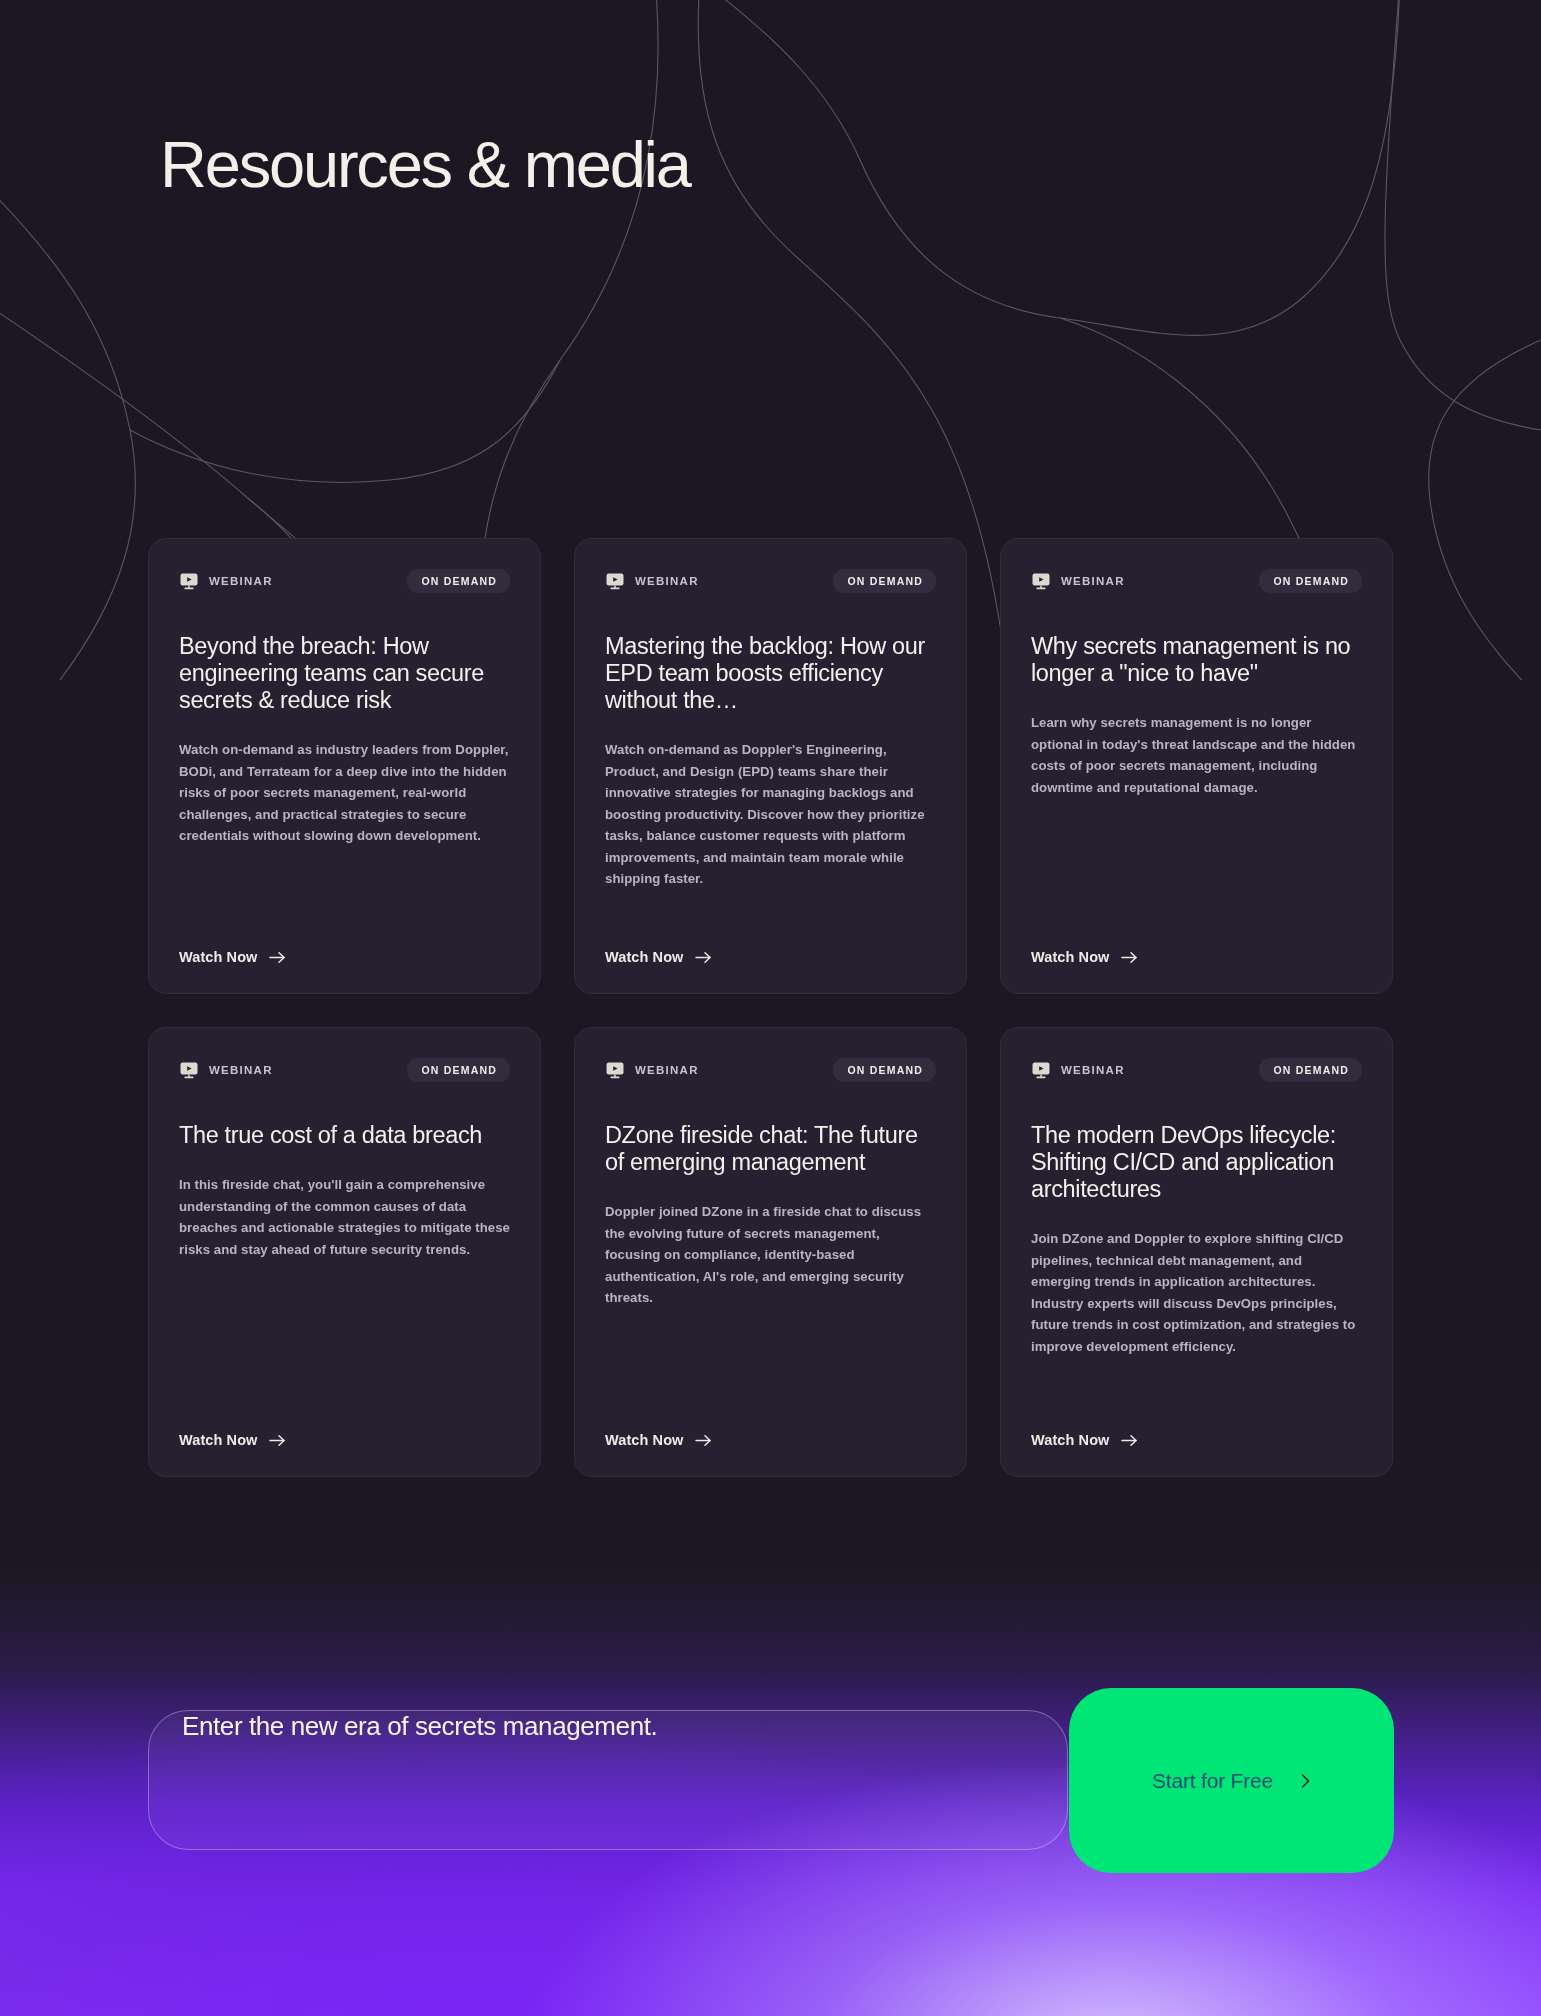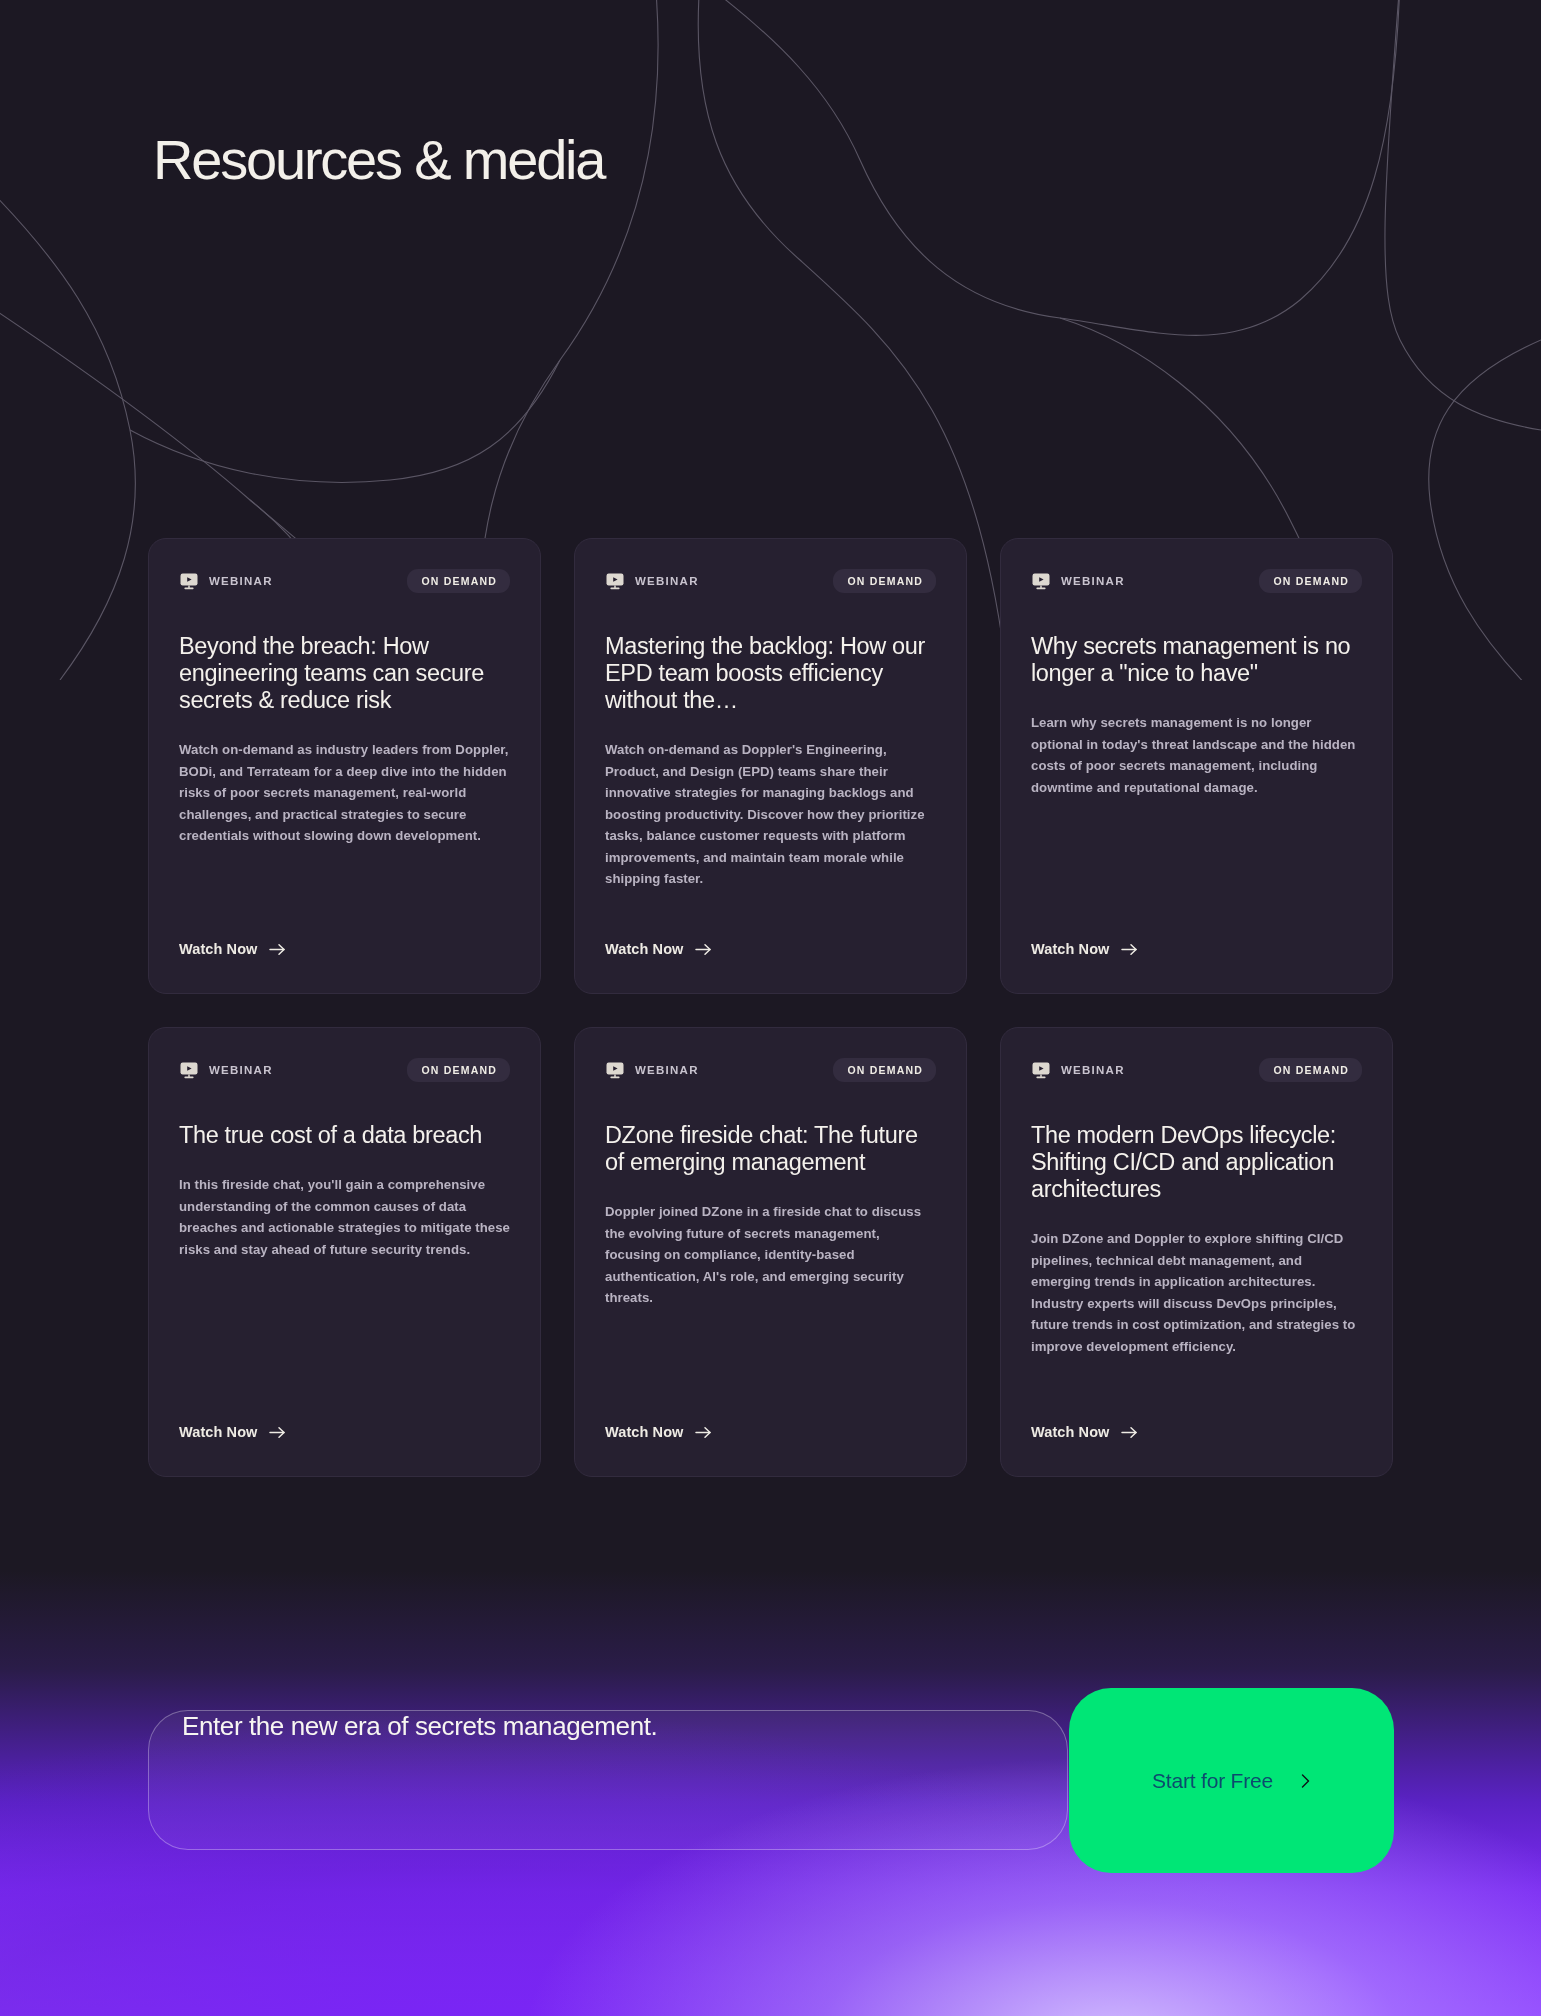--- a/index.html
+++ b/index.html
@@ -52,23 +52,23 @@
     height: 446px;
     background:
       radial-gradient(860px 420px at 72% 106%, rgba(214,196,255,0.95) 0%, rgba(179,142,255,0.55) 34%, rgba(138,66,255,0.0) 68%),
       radial-gradient(1200px 520px at 30% 120%, rgba(120,30,250,0.95) 0%, rgba(101,28,214,0.45) 46%, rgba(30,22,44,0.0) 76%),
       linear-gradient(180deg, #1c1823 0%, #2a1c48 22%, #5a22c4 52%, #7b2bf2 72%, #8d3cff 100%);
   }
 
   
   .page-title {
     position: absolute;
-    left: 153px;
+    left: 160px;
     top: 132px;
-    font-size: 56px;
+    font-size: 65px;
     line-height: 1;
     font-weight: 400;
     letter-spacing: -2.2px;
     color: #f3f0ea;
     white-space: nowrap;
   }
 
   
   .filter-row {
     position: absolute;
@@ -216,21 +216,21 @@
     font-size: 13.2px;
     line-height: 1.63;
     font-weight: 700;
     color: #b9b3c2;
     letter-spacing: 0.05px;
   }
 
   .watch-link {
     position: absolute;
     left: 30px;
-    bottom: 36px;
+    bottom: 28px;
     display: inline-flex;
     align-items: center;
     gap: 11px;
     text-decoration: none;
     cursor: pointer;
   }
 
   .watch-text {
     font-size: 14.5px;
     font-weight: 700;

